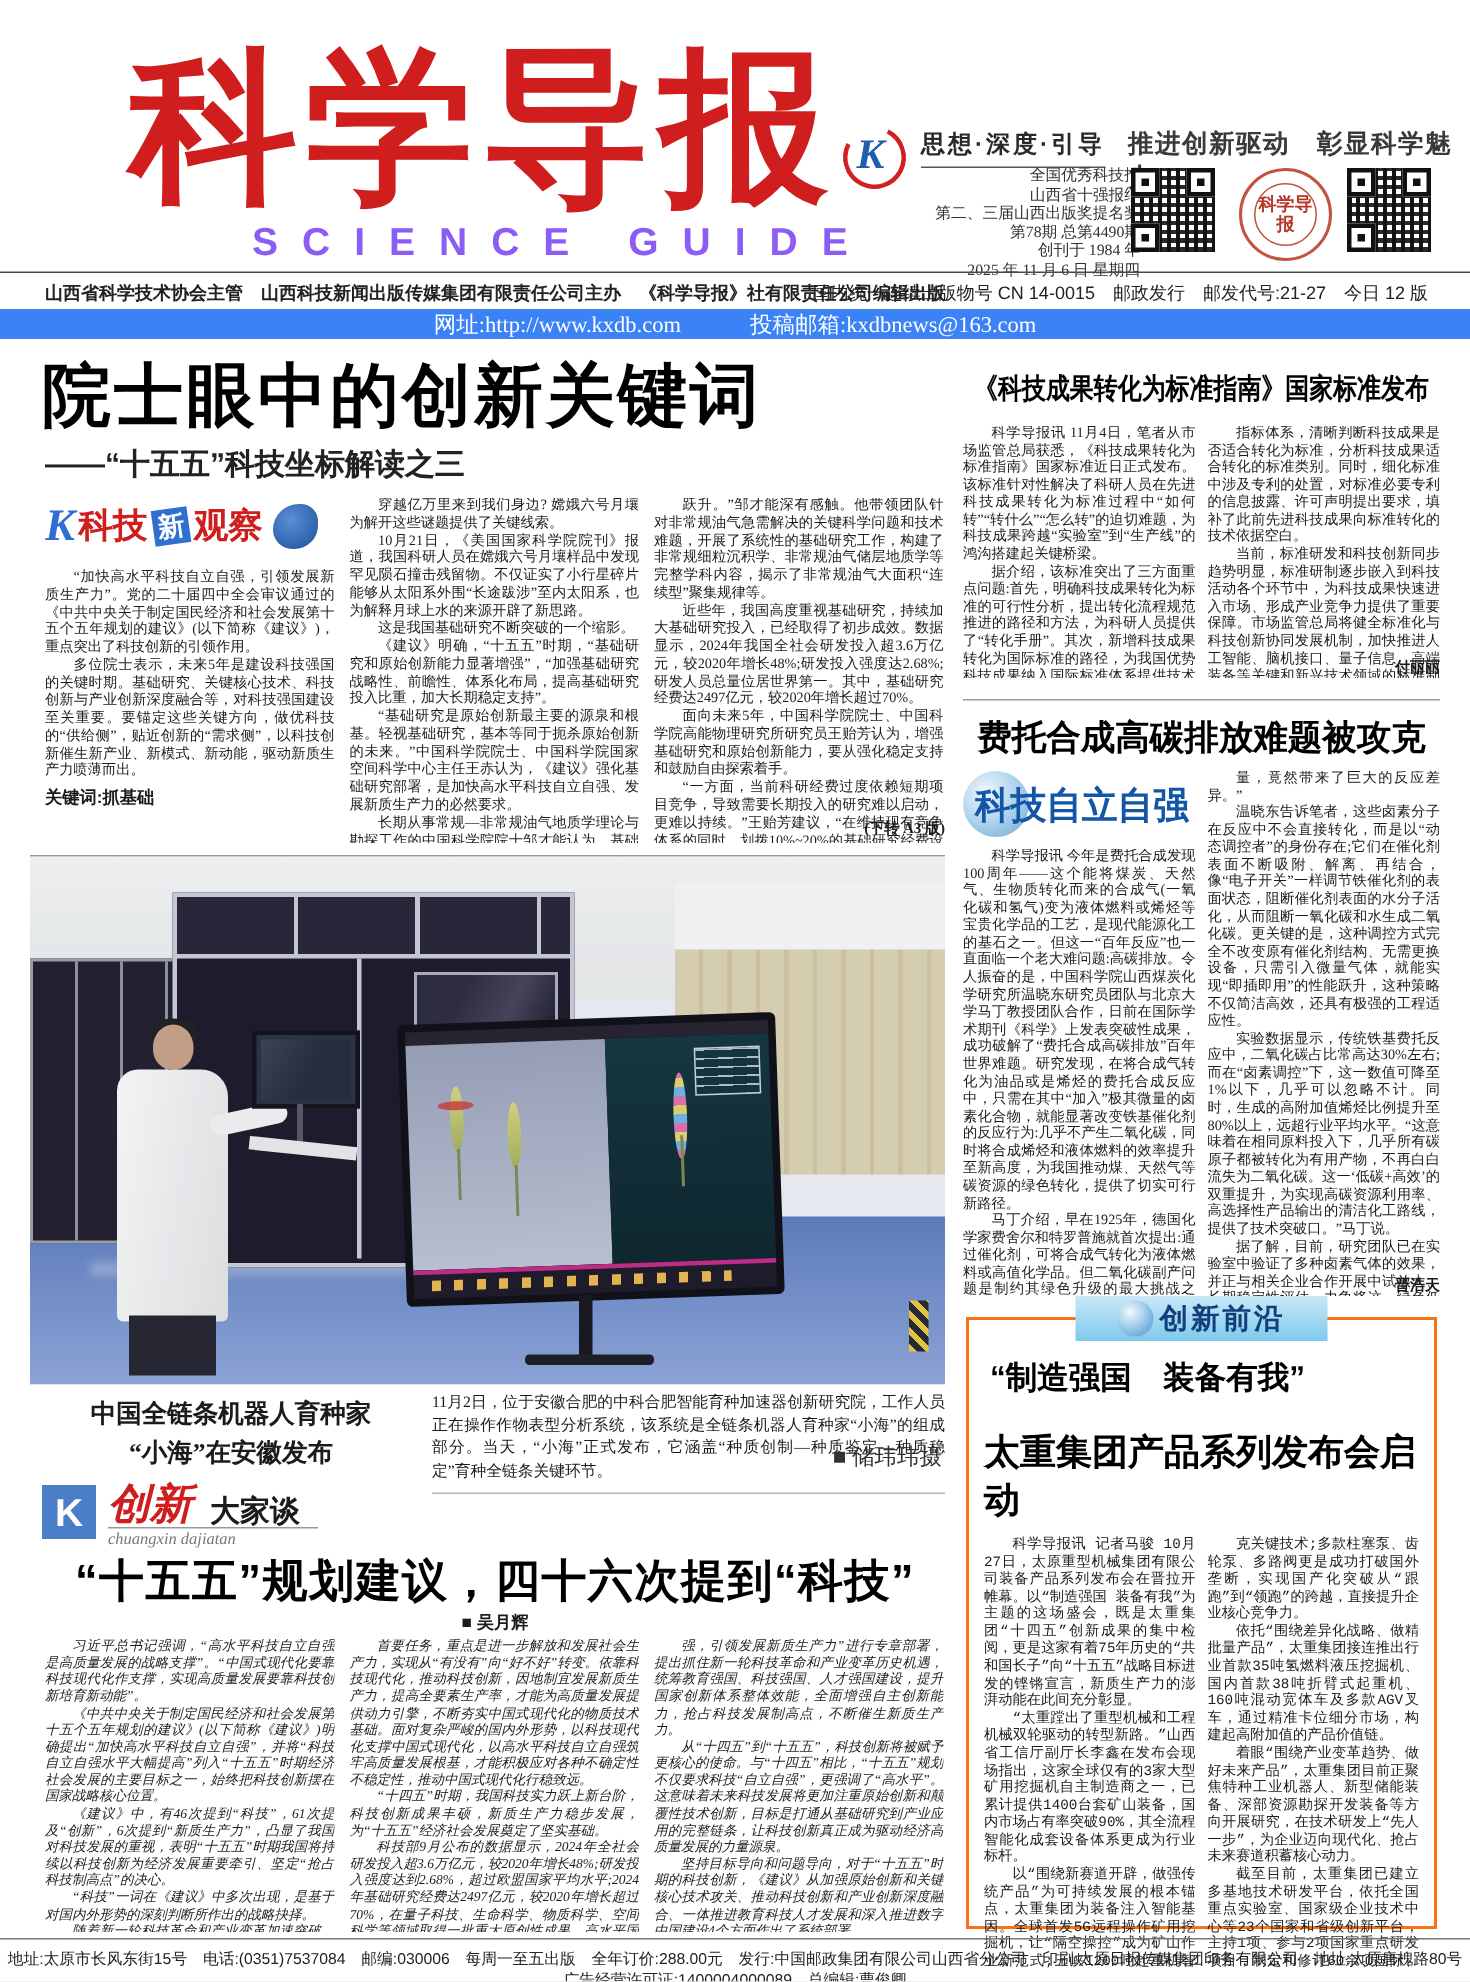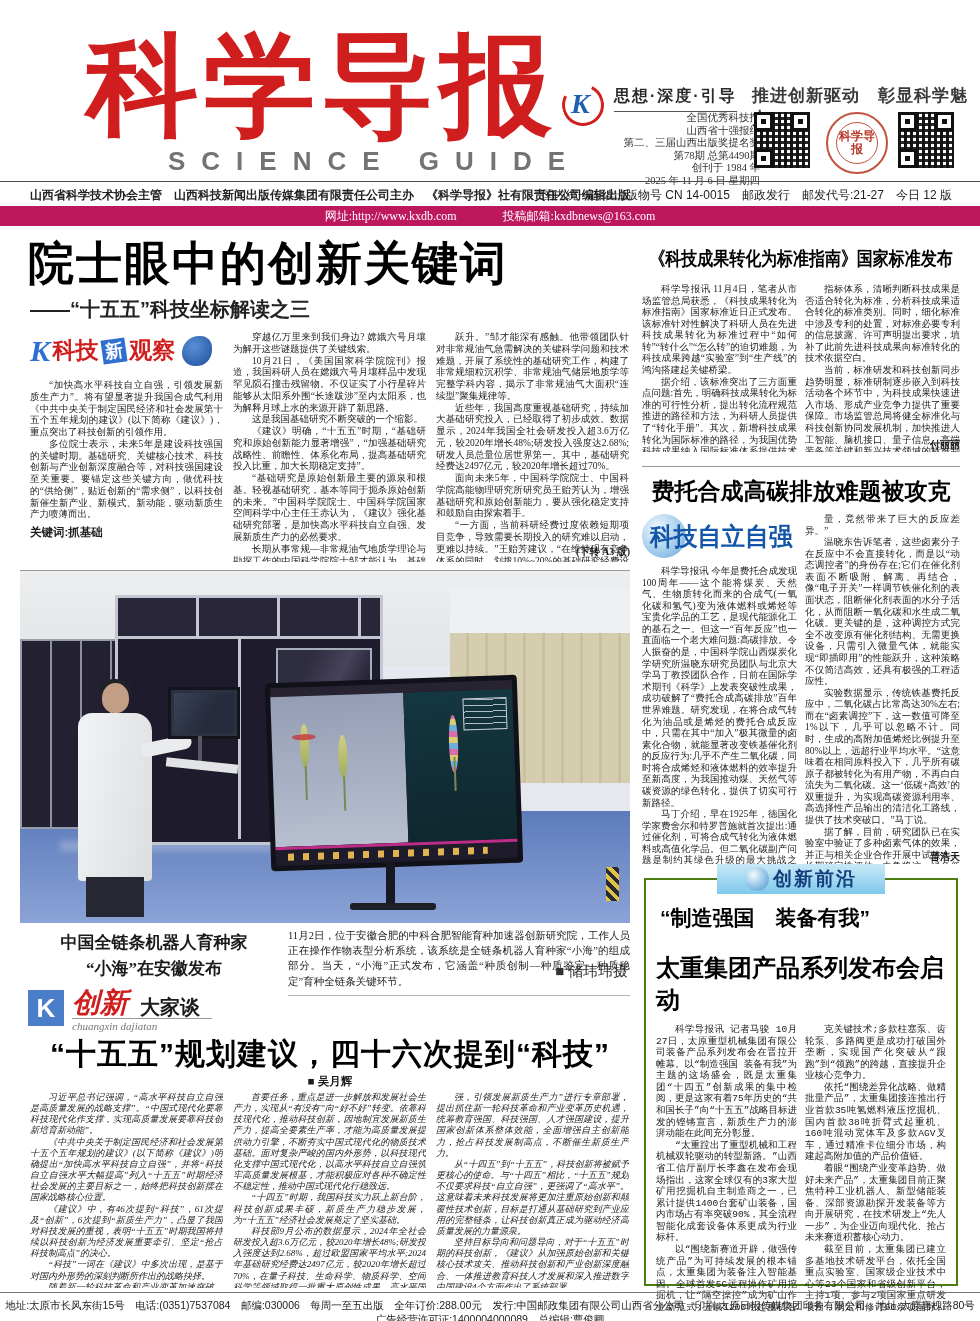--- a/index.html
+++ b/index.html
@@ -5,21 +5,21 @@
   html,body{margin:0;padding:0;background:#e8e8e8;}
   #page{position:relative;width:980px;height:1321px;background:#ffffff;margin:0 auto;overflow:hidden;
         font-family:"Liberation Serif","DejaVu Serif",serif;color:#1b1b1b;}
   .abs{position:absolute;}
   .sans{font-family:"Liberation Sans","DejaVu Sans",sans-serif;}
   .para{margin:0;text-indent:2em;text-align:justify;}
 
   
   #mast-title{left:86px;top:28px;font-size:112px;line-height:1.05;font-weight:bold;color:#d01d1d;
               letter-spacing:6px;font-family:"Liberation Serif",serif;}
-  #mast-title-en{left:168px;top:146px;font-size:26px;letter-spacing:16px;color:#737373;font-weight:bold;}
+  #mast-title-en{left:168px;top:146px;font-size:26px;letter-spacing:16px;color:#8b5cf6;font-weight:bold;}
   #mast-logo{left:562px;top:84px;width:42px;height:42px;}
   #mast-logo .ring{position:absolute;inset:0;border:3px solid #d02020;border-radius:50%;transform:rotate(-18deg);border-top-color:transparent;}
   #mast-logo .kk{position:absolute;left:9px;top:4px;font-size:28px;font-weight:bold;font-style:italic;color:#1d5fb0;}
   #mast-slogan-left{left:614px;top:86px;font-size:16px;font-weight:bold;color:#2a2a2a;letter-spacing:2px;
                     border-bottom:1px solid #555;padding-bottom:4px;}
   #mast-info{left:588px;top:112px;width:172px;text-align:right;color:#333;}
   #mast-info p{margin:0 0 1px 0;font-size:10.5px;line-height:11.5px;text-indent:0;text-align:right;}
   #mast-slogan-right{left:752px;top:84px;width:216px;font-size:17px;font-weight:bold;color:#3a3a3a;letter-spacing:1px;}
   .qr{position:absolute;width:56px;height:56px;background:
       repeating-linear-gradient(0deg,rgba(17,17,17,.9) 0 3px,transparent 3px 6px),
@@ -29,22 +29,22 @@
   .qr .c1{left:0;top:0}.qr .c2{right:0;top:0}.qr .c3{left:0;bottom:0}
   #seal{left:826px;top:112px;width:58px;height:58px;border:2px solid #c25341;border-radius:50%;
         display:flex;align-items:center;justify-content:center;}
   #seal .inner{width:40px;height:40px;border:1px solid #c25341;border-radius:50%;color:#b8372a;
         font-size:12px;font-weight:bold;display:flex;align-items:center;justify-content:center;text-align:center;line-height:13px;}
   #rule-mast{left:0;top:181px;width:980px;border-top:1.5px solid #4a4a4a;}
 
   
   #pub-left{left:30px;top:187px;font-size:12px;font-weight:bold;color:#222;}
   #pub-right{right:28px;top:187px;font-size:12px;font-weight:normal;color:#222;}
-  #bluebar{left:0;top:206px;width:980px;height:20px;background:#be185d;color:#fff;
-           display:flex;align-items:center;justify-content:center;gap:46px;font-size:12px;}
+  #bluebar{left:0;top:206px;width:980px;height:20px;background:#3b82f6;color:#fff;
+           display:flex;align-items:center;justify-content:center;gap:46px;font-size:15px;}
 
   
   #lead-headline{left:28px;top:238px;width:604px;font-size:46px;font-weight:900;letter-spacing:2px;color:#000;line-height:1.1;}
   #lead-subhead{left:30px;top:296px;width:600px;font-size:20px;font-weight:bold;color:#222;}
   #lead-cols{left:30px;top:332px;width:600px;height:230px;display:flex;gap:10px;}
   #lead-cols .col{width:193px;height:230px;overflow:hidden;font-size:9.5px;line-height:1.24;}
   #kgo-logo{height:44px;margin-bottom:4px;white-space:nowrap;position:relative;}
   #kgo-logo .kgo-k{font-size:30px;font-weight:bold;font-style:italic;color:#2f6fd0;vertical-align:middle;}
   #kgo-logo .kgo-red{font-size:23px;font-weight:900;color:#d01d1d;vertical-align:middle;font-family:"Liberation Sans",sans-serif;}
   #kgo-logo .kgo-xin{display:inline-block;width:24px;height:24px;background:#2f6fd0;color:#fff;font-size:18px;font-weight:bold;
@@ -137,21 +137,21 @@
   #ft-badge{left:642px;top:512px;width:158px;height:48px;}
   #ft-badge .globe{position:absolute;left:0;top:2px;width:44px;height:44px;border-radius:50%;
       background:radial-gradient(circle at 35% 32%,#eef7ff,#9cc8e8 55%,#5e9cd0);opacity:.9;}
   #ft-badge .txt{position:absolute;left:8px;top:8px;white-space:nowrap;font-size:25px;font-weight:900;color:#1356a8;
       transform:scaleX(.95);transform-origin:left;font-family:"Liberation Sans",sans-serif;}
   #ft-col1{left:642px;top:566px;width:155px;height:298px;overflow:hidden;font-size:9.5px;line-height:1.22;}
   #ft-col2{left:805px;top:514px;width:155px;height:350px;overflow:hidden;font-size:9.5px;line-height:1.22;}
   #ft-byline{left:880px;top:850px;width:80px;text-align:right;font-size:10px;font-weight:bold;}
 
   
-  #frontier{left:644px;top:878px;width:314px;height:408px;border:2px solid #4d7c0f;box-sizing:border-box;}
+  #frontier{left:644px;top:878px;width:314px;height:408px;border:2px solid #f97316;box-sizing:border-box;}
   #fr-badge{position:absolute;left:50%;top:-16px;transform:translateX(-50%);width:168px;height:30px;
       background:linear-gradient(#c9e8f7,#7ec9ec);display:flex;align-items:center;justify-content:center;gap:4px;}
   #fr-badge .globe{width:24px;height:24px;border-radius:50%;background:radial-gradient(circle at 35% 32%,#f2faff,#8fc2e6 55%,#4f92c8);}
   #fr-badge .txt{font-size:19px;font-weight:900;color:#123f7c;letter-spacing:2px;}
   #fr-h1{margin:24px 10px 0 14px;font-size:21px;font-weight:900;color:#000;font-family:"Liberation Sans",sans-serif;}
   #fr-h2{margin:20px 6px 8px 10px;font-size:24px;font-weight:900;color:#000;font-family:"Liberation Sans",sans-serif;}
   #fr-cols{display:flex;gap:8px;margin:4px 10px;height:288px;font-family:Liberation Mono, monospace;}
   #fr-cols .col{width:144px;height:288px;overflow:hidden;font-size:9.5px;line-height:1.22;}
 
   
@@ -222,21 +222,21 @@
   <div class="abs" id="lead-cols">
     <div class="col">
       <div id="kgo-logo">
         <span class="kgo-k">K</span>
         <span class="kgo-red">科技</span>
         <span class="kgo-xin">新</span>
         <span class="kgo-red">观察</span>
         <span class="kgo-fig"></span>
       </div>
       <div>
-          <p class="para">“加快高水平科技自立自强，引领发展新质生产力”。将有望显著提升我国合成气利用《中共中央关于制定国民经济和社会发展第十五个五年规划的建议》(以下简称《建议》)，重点突出了科技创新的引领作用。</p>
+          <p class="para">“加快高水平科技自立自强，引领发展新质生产力”。党的二十届四中全会审议通过的《中共中央关于制定国民经济和社会发展第十五个五年规划的建议》(以下简称《建议》)，重点突出了科技创新的引领作用。</p>
           <p class="para">多位院士表示，未来5年是建设科技强国的关键时期。基础研究、关键核心技术、科技创新与产业创新深度融合等，对科技强国建设至关重要。要锚定这些关键方向，做优科技的“供给侧”，贴近创新的“需求侧”，以科技创新催生新产业、新模式、新动能，驱动新质生产力喷薄而出。</p>
         </div>
       <div class="kw-head">关键词:抓基础</div>
 
     </div>
     <div class="col">
         <p class="para">穿越亿万里来到我们身边? 嫦娥六号月壤为解开这些谜题提供了关键线索。</p>
         <p class="para">10月21日，《美国国家科学院院刊》报道，我国科研人员在嫦娥六号月壤样品中发现罕见陨石撞击残留物。不仅证实了小行星碎片能够从太阳系外围“长途跋涉”至内太阳系，也为解释月球上水的来源开辟了新思路。</p>
         <p class="para">这是我国基础研究不断突破的一个缩影。</p>
         <p class="para">《建议》明确，“十五五”时期，“基础研究和原始创新能力显著增强”，“加强基础研究战略性、前瞻性、体系化布局，提高基础研究投入比重，加大长期稳定支持”。</p>

